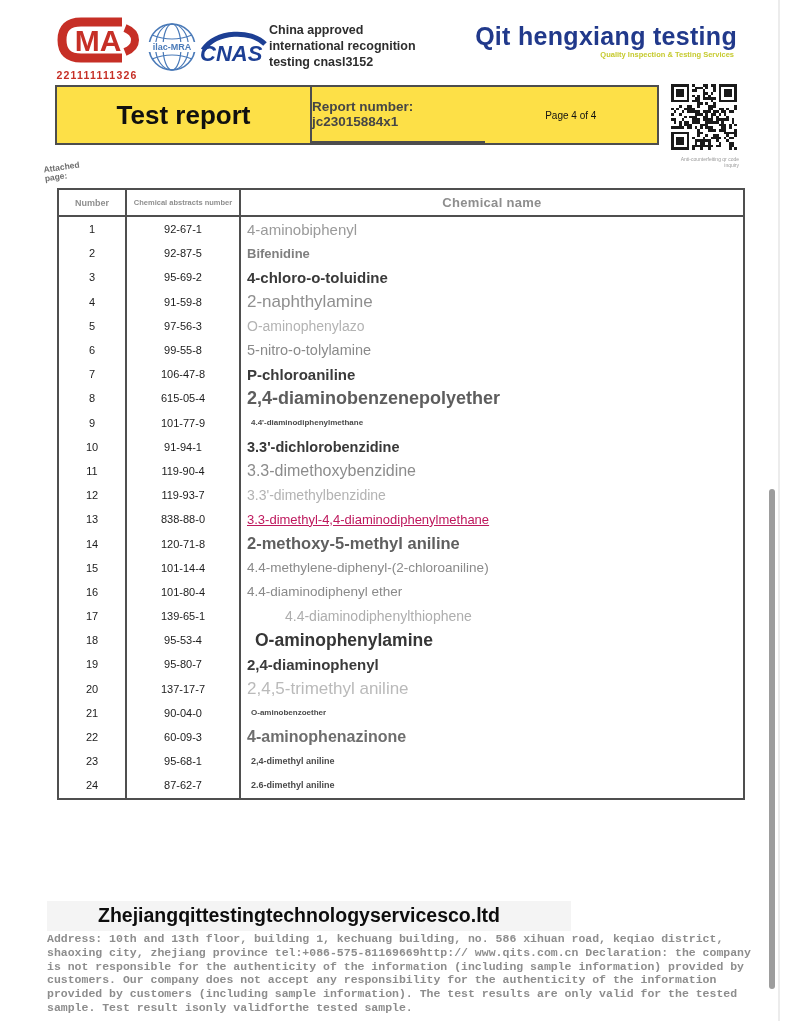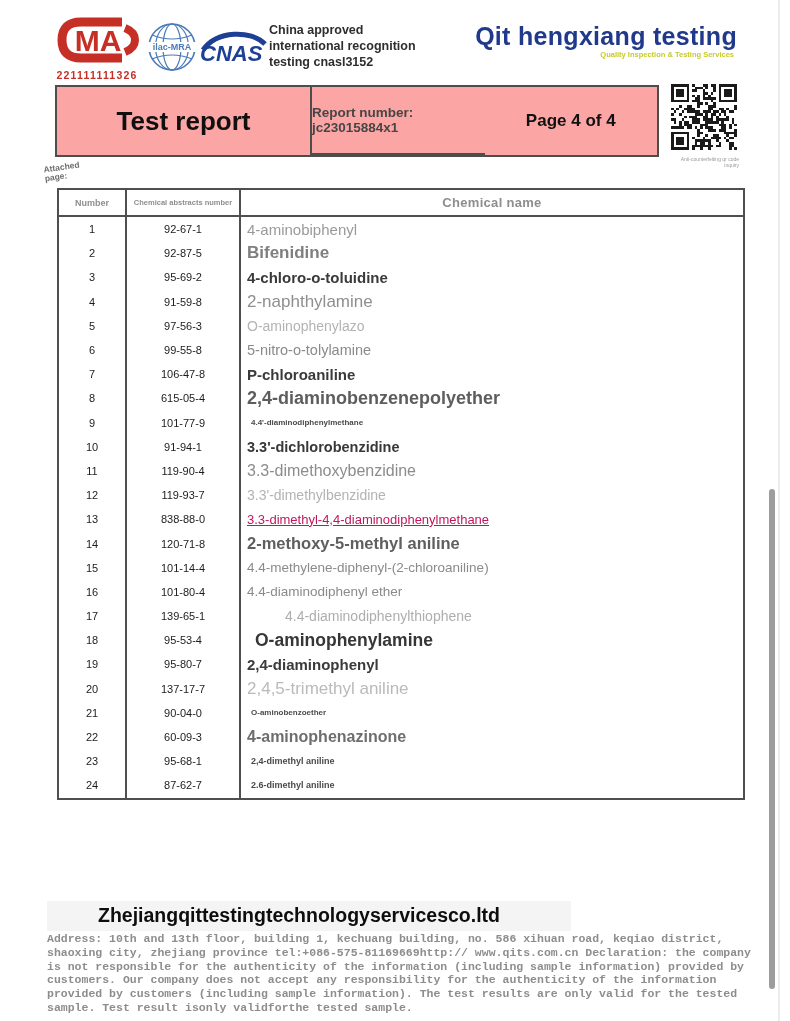--- a/index.html
+++ b/index.html
@@ -11,29 +11,29 @@
   .cma-num{font-size:10.5px;font-weight:700;color:#c62f26;letter-spacing:1.2px;margin-top:0;}
   .ilac-block{position:absolute;left:146px;top:21px;}
   .cnas-block{position:absolute;left:199px;top:30px;}
   .approval{position:absolute;left:269px;top:22px;font-size:12.5px;font-weight:700;
             color:#2e2e2e;line-height:16px;}
   .brand{position:absolute;right:53px;top:22px;text-align:right;}
   .brand-title{font-size:25px;font-weight:700;color:#21398b;letter-spacing:.3px;}
   .brand-sub{font-size:7.5px;font-weight:700;color:#c6ca2f;margin-top:-1px;padding-right:3px;}
 
   
-  .rh{position:absolute;left:55px;top:85px;width:604px;height:72px;
-      border:2px solid #4d4d4d;display:flex;box-sizing:border-box;background:#fca5a5;}
+  .rh{position:absolute;left:55px;top:85px;width:604px;height:60px;
+      border:2px solid #4d4d4d;display:flex;box-sizing:border-box;background:#fde047;}
   .rh-left{width:253px;border-right:2px solid #4d4d4d;display:flex;align-items:center;
            justify-content:center;font-size:26px;font-weight:700;color:#101010;}
   .rh-right{flex:1;display:flex;flex-direction:row;}
   .rh-top{flex:1;border-bottom:2px solid #4d4d4d;display:flex;align-items:center;
           justify-content:center;font-size:13.5px;font-weight:700;color:#464646;}
   .rh-bottom{flex:1;display:flex;align-items:center;justify-content:center;
-             font-size:17px;font-weight:700;color:#111;}
+             font-size:10px;font-weight:400;color:#111;}
 
   
   .qr-block{position:absolute;left:671px;top:84px;width:68px;}
   .qr-caption{font-size:5px;color:#9a9a9a;text-align:right;white-space:pre-line;
               line-height:6px;margin-top:2px;}
 
   
   .attached{position:absolute;left:44px;top:163px;font-size:8.5px;font-weight:700;
             color:#6f6f6f;transform:rotate(-8deg);white-space:pre-line;line-height:9px;}
 
@@ -47,21 +47,21 @@
   .th2{font-size:7.5px;border-right:2px solid #4f4f4f;}
   .th3{font-size:13px;letter-spacing:.3px;}
   .trow{display:grid;grid-template-columns:68px 114px 1fr;height:24.2px;}
   .cell{display:flex;align-items:center;overflow:hidden;white-space:nowrap;}
   .num,.cas{justify-content:center;font-size:11px;color:#1c1c1c;
             border-right:2px solid #4f4f4f;}
   .name{padding-left:6px;}
 
   
   .v-gray15{font-size:15px;color:#9a9a9a;}
-  .v-graybold17{font-size:17px;font-weight:700;color:#7f7f7f;}
+  .v-graybold17{font-size:13px;font-weight:700;color:#7f7f7f;}
   .v-dark15{font-size:15px;font-weight:700;color:#3a3a3a;}
   .v-gray17{font-size:17px;color:#8f8f8f;}
   .v-light14{font-size:14px;color:#b3b3b3;}
   .v-gray14{font-size:14.5px;color:#8a8a8a;}
   .v-darkgray18{font-size:18px;font-weight:700;color:#5d5d5d;}
   .v-tiny8{font-size:8px;font-weight:700;color:#4a4a4a;padding-left:10px;}
   .v-dark14{font-size:14.5px;font-weight:700;color:#383838;}
   .v-gray16{font-size:16px;color:#8c8c8c;}
   .v-gray13{font-size:13px;color:#be185d;text-decoration:underline;}
   .v-graybold16{font-size:16.5px;font-weight:700;color:#5f5f5f;}

